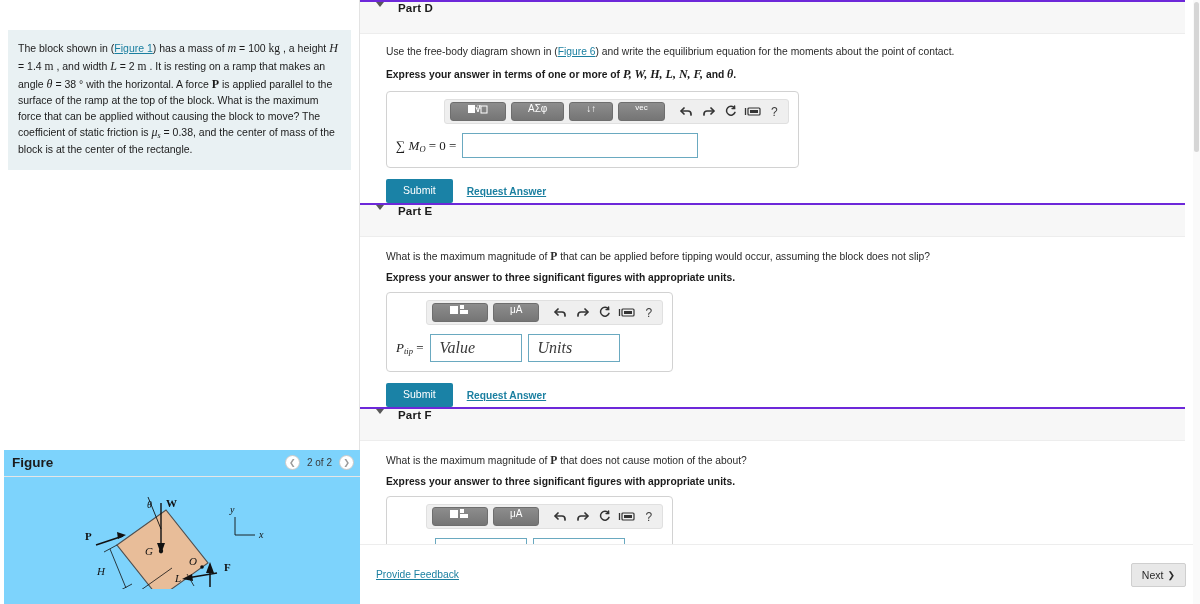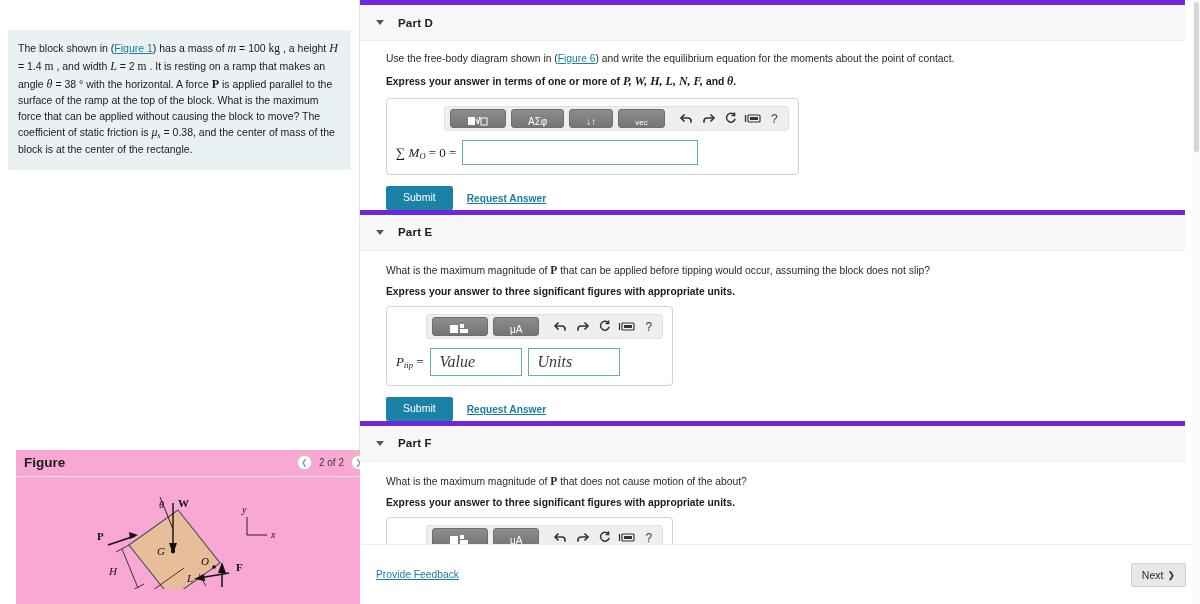--- a/index.html
+++ b/index.html
@@ -30,22 +30,22 @@
     text-align: left;
   }
   .problem-box .mathit { font-family: "Liberation Serif", serif; font-style: italic; font-size: 12px; }
   .problem-box .mathup { font-family: "Liberation Serif", serif; font-size: 11.5px; }
   .problem-box .mathbf { font-family: "Liberation Serif", serif; font-weight: bold; font-size: 12px; }
   .problem-box .sub { font-size: 8px; vertical-align: -0.22em; font-style: italic; }
   .problem-box a { color: #1a7fa0; text-decoration: underline; }
 
   
   .figure-panel {
-    position: absolute; left: 16px; bottom: 0; width: 360px; height: 154px;
-    background: #f9a8d4;
+    position: absolute; left: 4px; bottom: 0; width: 360px; height: 154px;
+    background: #7dd3fc;
   }
   .figure-head {
     display: flex; align-items: center; justify-content: space-between;
     padding: 5px 10px 6px 8px;
     border-bottom: 1px solid #e6e6e6;
   }
   .figure-title { font-size: 13.5px; font-weight: bold; color: #1b1b1b; }
   .figure-nav { display: flex; align-items: center; gap: 7px; }
   .fnav-btn {
     width: 15px; height: 15px; border-radius: 50%;
@@ -59,24 +59,24 @@
 
   
   .right-col {
     width: 840px; height: 604px; position: relative;
     background: #ffffff; overflow: hidden;
     flex: 0 0 840px;
   }
   .part-section { width: 825px; }
   .part-header {
     background: #f7f7f7;
-    border-top: 5px solid #6d28d9;
+    border-top: 2px solid #6d28d9;
     border-bottom: 1px solid #ededed;
-    height: 41px;
-    display: flex; align-items: center;
+    height: 34px;
+    display: flex; align-items: flex-start;
     padding-left: 16px;
   }
   .caret {
     width: 0; height: 0;
     border-left: 4.5px solid transparent;
     border-right: 4.5px solid transparent;
     border-top: 5.5px solid #585858;
     margin-right: 14px;
   }
   .part-label { font-size: 11.5px; font-weight: bold; color: #1b1b1b; letter-spacing: .2px; }
@@ -102,21 +102,21 @@
     background: #efefef; border: 1px solid #e0e0e0; border-radius: 3px;
     display: flex; align-items: center; gap: 5px;
     padding: 3px 5px; height: 25px;
     margin-left: 48px; margin-bottom: 9px; width: max-content;
   }
   .mathbar.narrow { margin-left: 30px; }
   .mb-key {
     background: linear-gradient(#8d8d8d, #757575);
     border: 1px solid #6e6e6e; border-radius: 3px;
     height: 19px; min-width: 28px;
-    display: flex; align-items: flex-end; justify-content: center;
+    display: flex; align-items: flex-start; justify-content: center;
     color: #fff; font-size: 10px; padding: 0 16px;
   }
   .mb-icon {
     color: #3d3d3d; font-size: 12px; width: 17px; text-align: center;
     display: flex; align-items: center; justify-content: center;
   }
   .mb-icon svg { display: block; }
   .mb-sep { width: 3px; }
 
   .eq-row { display: flex; align-items: center; }

